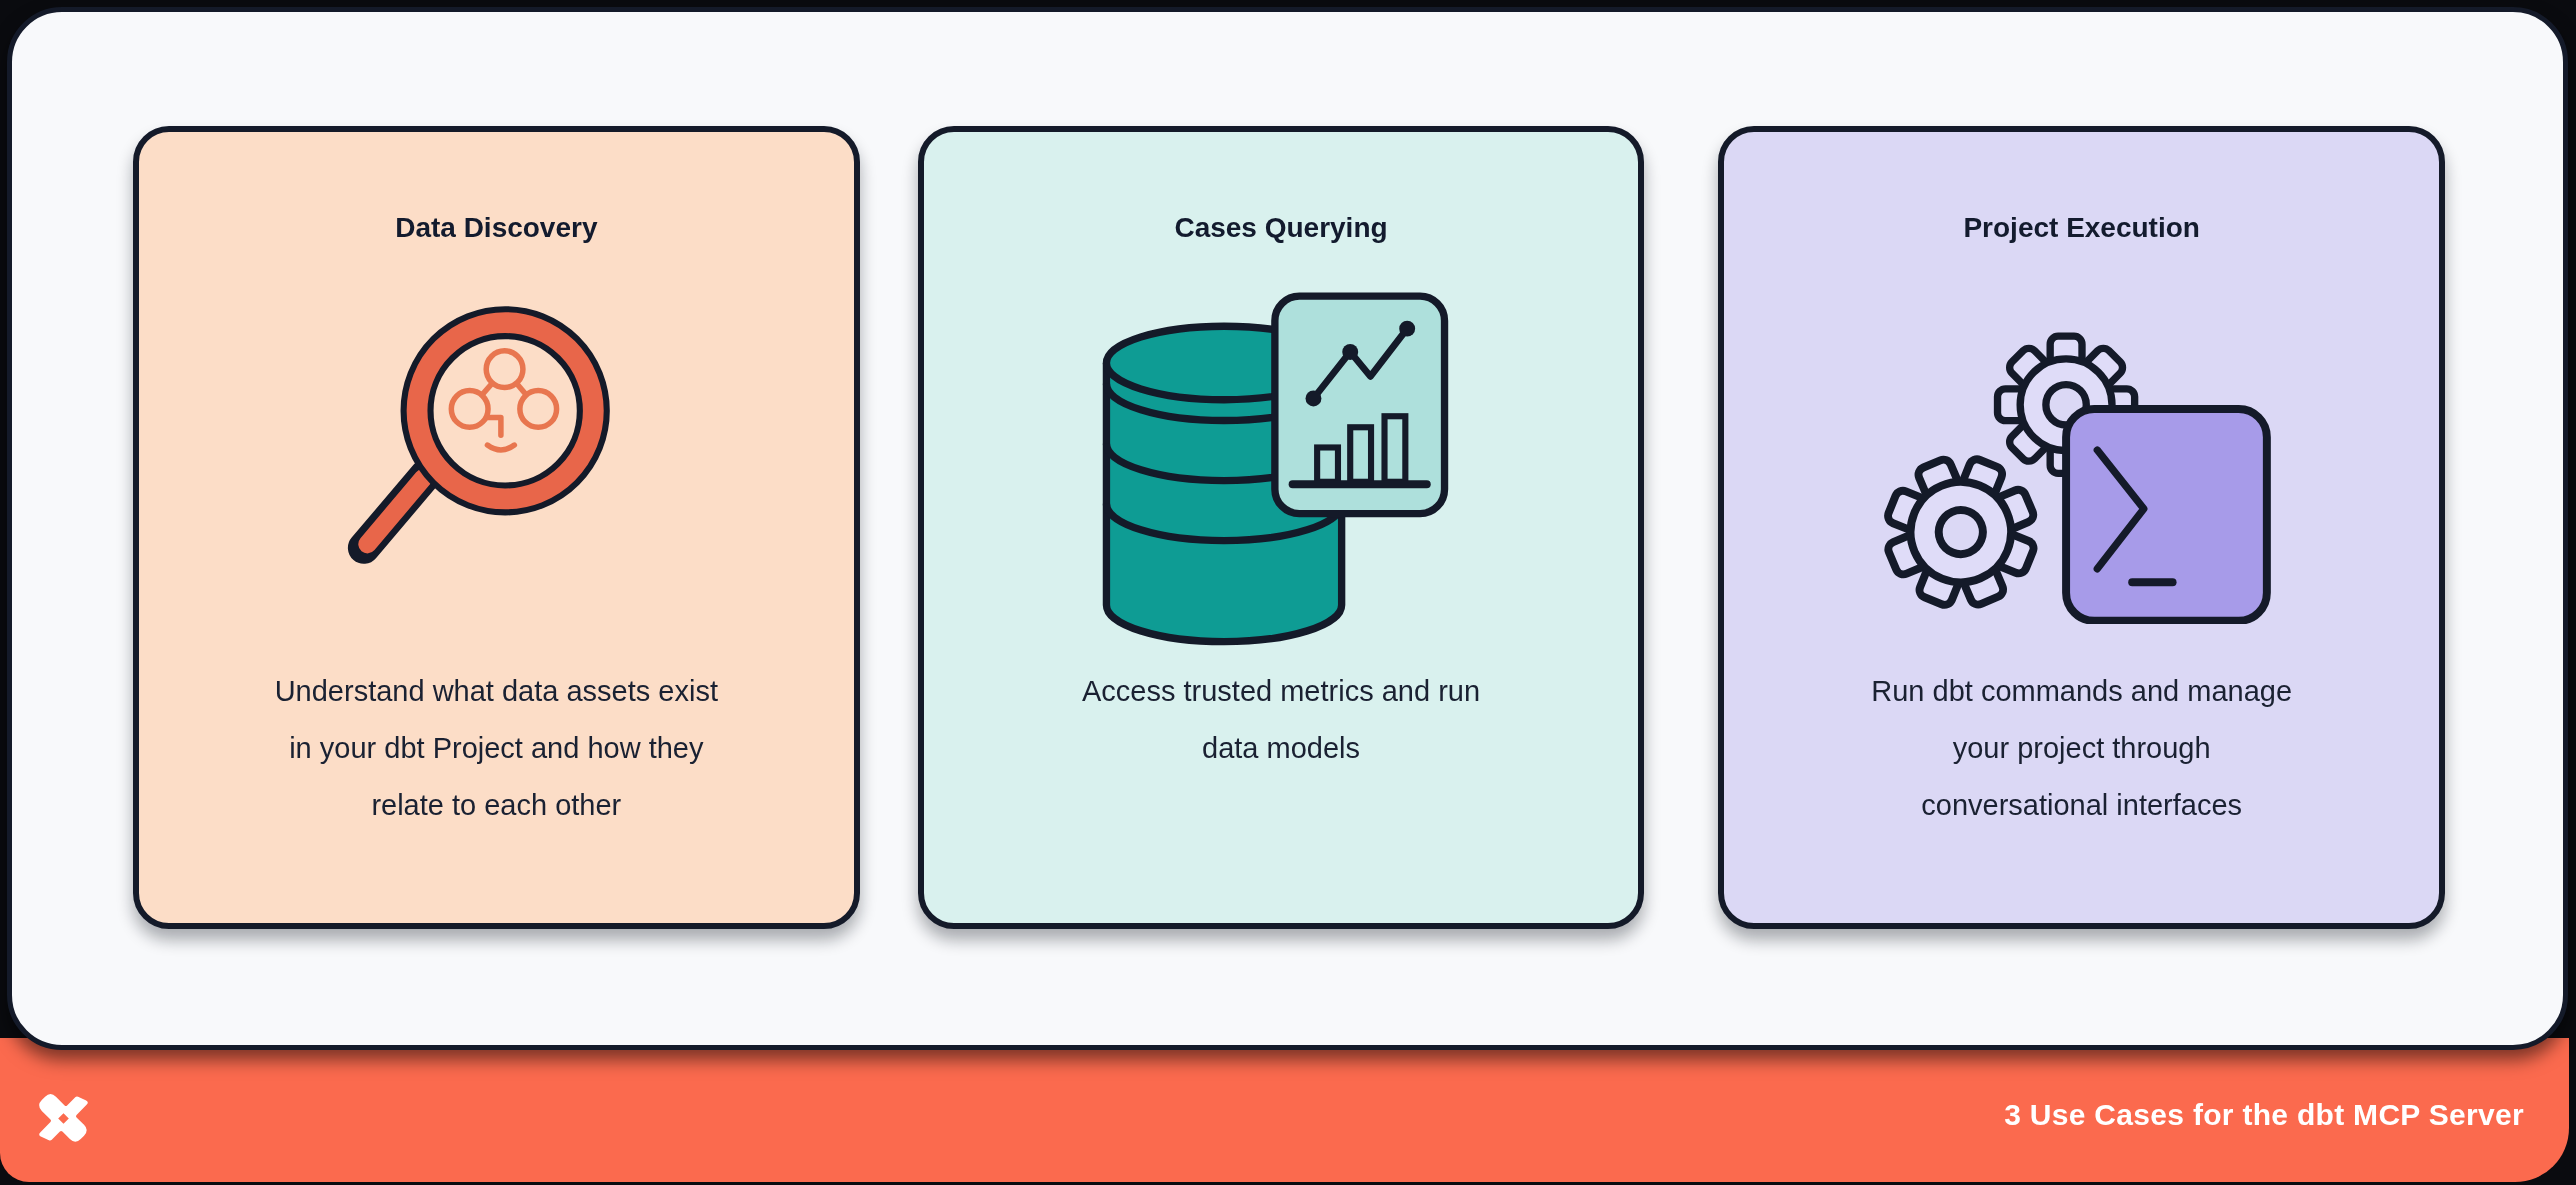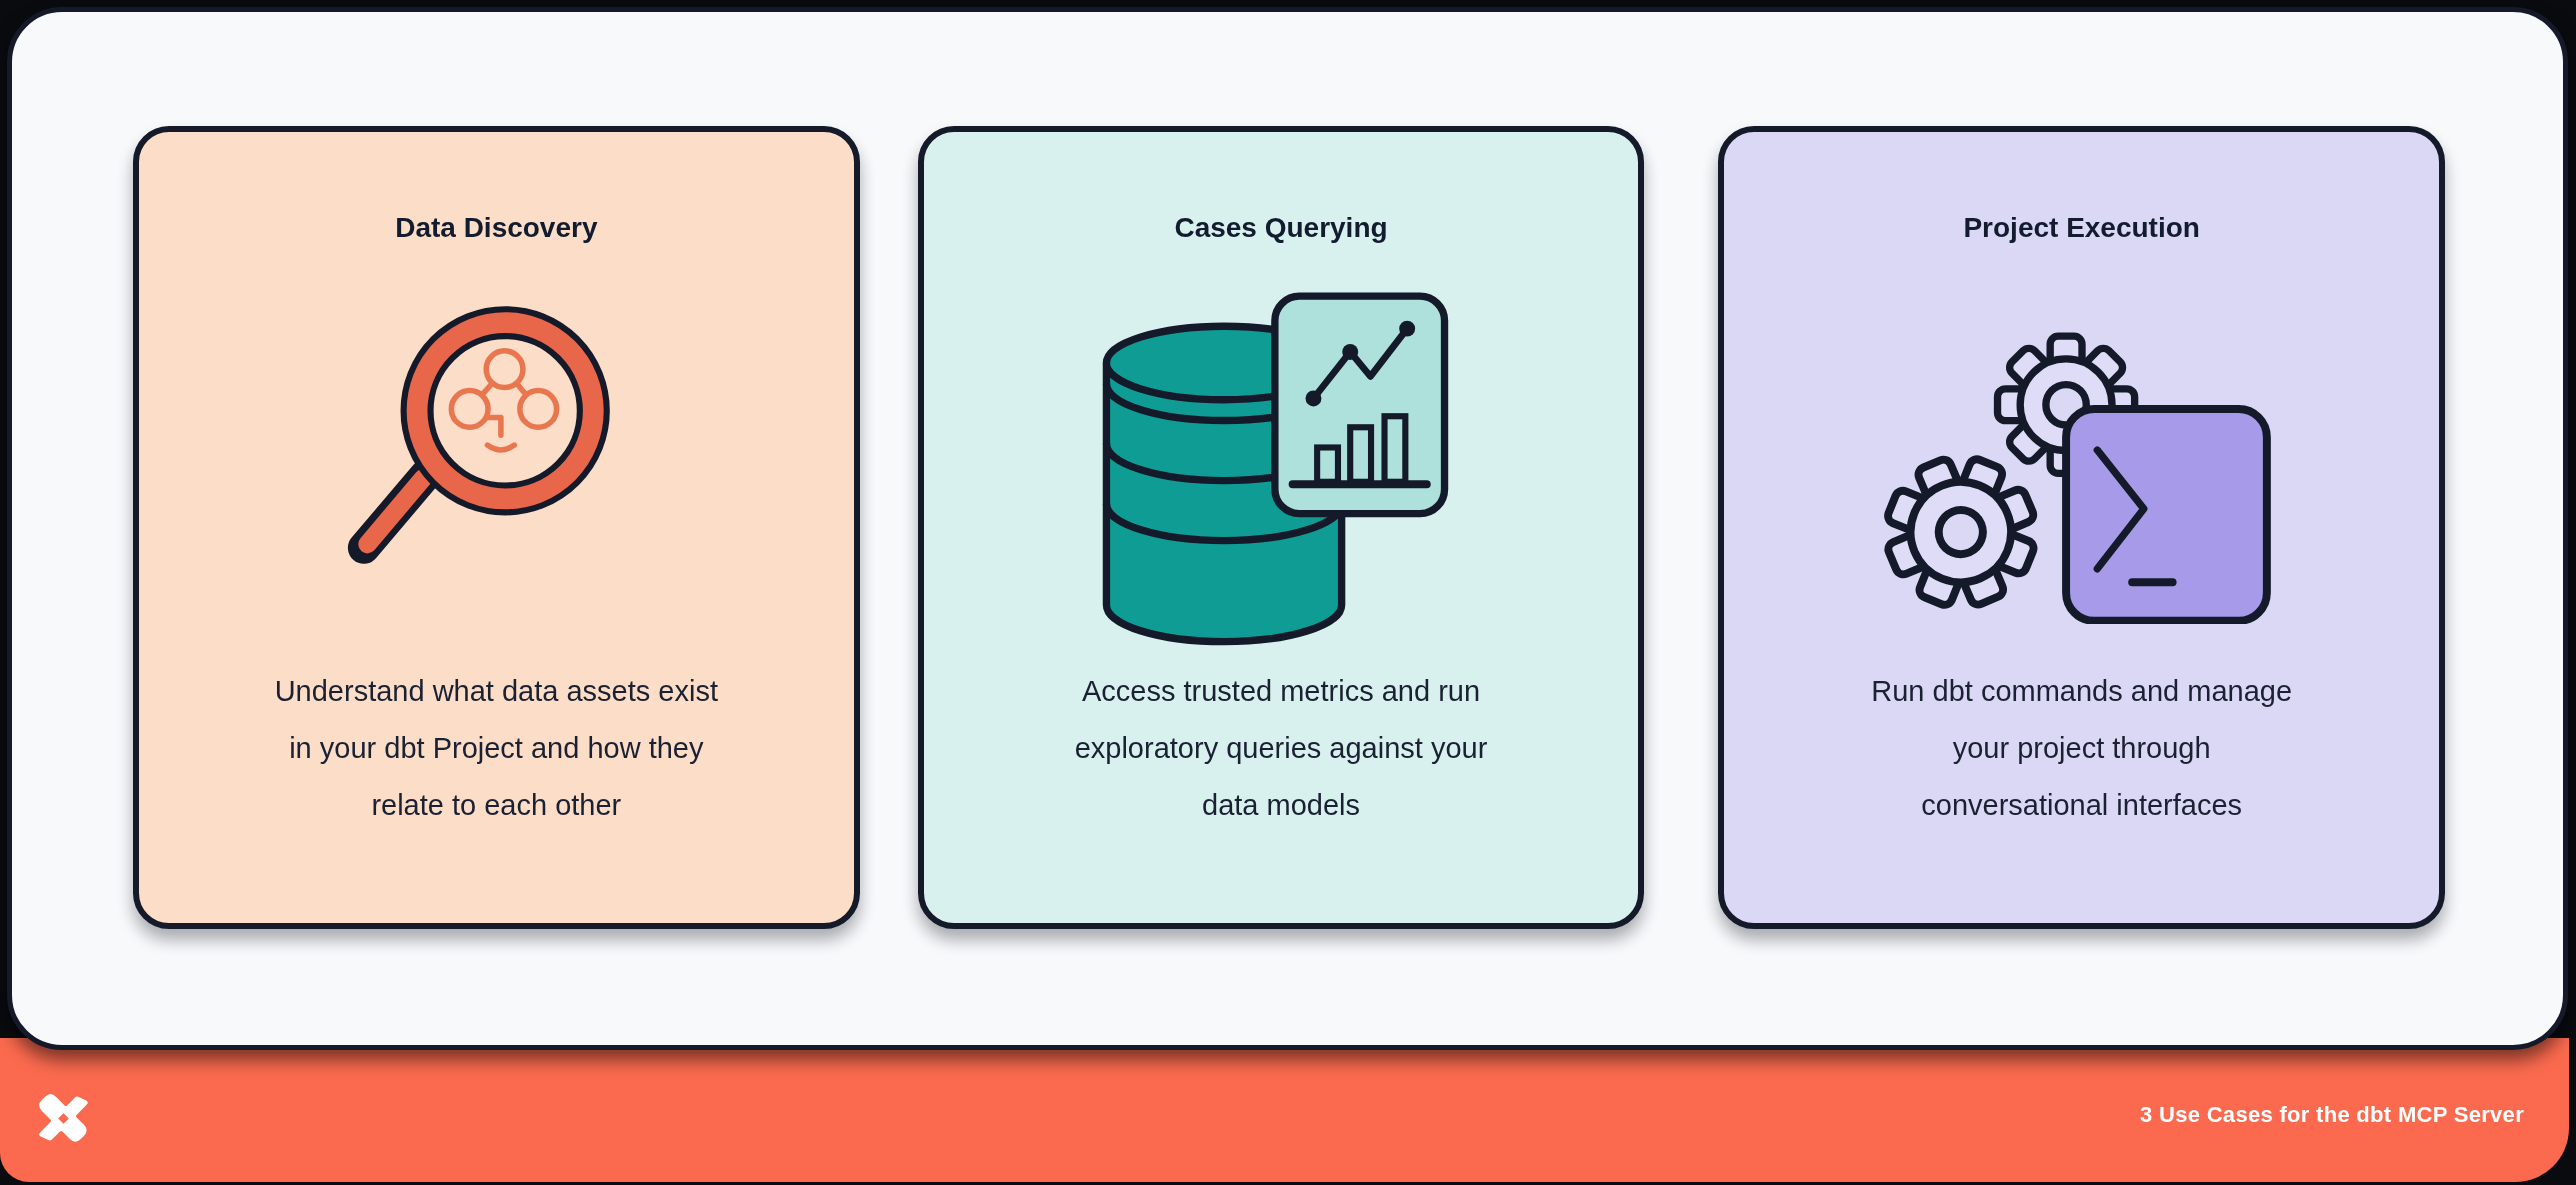--- a/index.html
+++ b/index.html
@@ -5,21 +5,21 @@
   html,body{margin:0;padding:0;background:#0a0b0f;}
   .stage{position:relative;width:2576px;height:1185px;background:#0a0b0f;overflow:hidden;
          font-family:"Liberation Sans",sans-serif;}
   .panel{position:absolute;left:7.3px;top:7.3px;width:2561px;height:1043px;background:#f8f9fb;
          border:5.5px solid #141a29;border-radius:55px;box-sizing:border-box;z-index:2;
          box-shadow:0 9.8px 17px rgba(0,0,0,.5);}
   .footer{position:absolute;left:0;top:1038px;width:2569px;height:144px;background:#fb6a4e;
           border-radius:0 0 54px 29px;z-index:1;}
   .footer-logo{position:absolute;left:34px;top:51px;width:59px;height:59px;}
   .footer-title{position:absolute;right:45px;top:0;height:100%;display:flex;align-items:center;
-                padding-top:9.8px;box-sizing:border-box;font-size:22px;font-weight:700;color:#ffffff;
+                padding-top:9.8px;box-sizing:border-box;font-size:30px;font-weight:700;color:#ffffff;
                 letter-spacing:0.3px;}
   .cards{position:absolute;left:133px;top:126px;width:2312px;height:803px;display:flex;gap:58px;z-index:3;}
   .card{position:relative;flex:1;border:6.1px solid #141a29;border-radius:36px;box-sizing:border-box;
         box-shadow:0 11px 16px rgba(10,14,24,.33);}
   .card-title{position:absolute;top:76px;left:0;right:0;text-align:center;
               font-size:28px;line-height:40px;font-weight:700;color:#131b2e;}
   .card-icon{position:absolute;left:0;right:0;display:flex;justify-content:center;}
   .icon-1{top:144px}.icon-2{top:155px}.icon-3{top:149px}
   .card-desc{position:absolute;top:531px;left:61px;right:61px;text-align:center;
              font-size:29px;line-height:57px;font-weight:400;color:#1a2132;}
@@ -92,21 +92,20 @@
           <circle cx="423" cy="106" r="13" fill="#141a29"></circle>
           <circle cx="516" cy="68" r="13" fill="#141a29"></circle>
           <rect x="369" y="262" width="34" height="56" fill="none" stroke="#141a29" stroke-width="10"></rect>
           <rect x="423" y="229" width="34" height="89" fill="none" stroke="#141a29" stroke-width="10"></rect>
           <rect x="479" y="211" width="34" height="107" fill="none" stroke="#141a29" stroke-width="10"></rect>
           <line x1="329" y1="322" x2="548" y2="322" stroke="#141a29" stroke-width="13" stroke-linecap="round"></line>
         </svg>
       </div>
       <div class="card-desc">
         <div>Access trusted metrics and run</div>
-        <div>exploratory queries against your</div>
         <div>data models</div>
       </div>
     </div>
 
     <div class="card" style="background: rgb(219, 216, 245); margin-left: 16px;">
       <div class="card-title">Project Execution</div>
       <div class="card-icon icon-3">
         <svg width="404" height="343" viewBox="0 0 660 560">
 
           <g transform="translate(304,202)">

